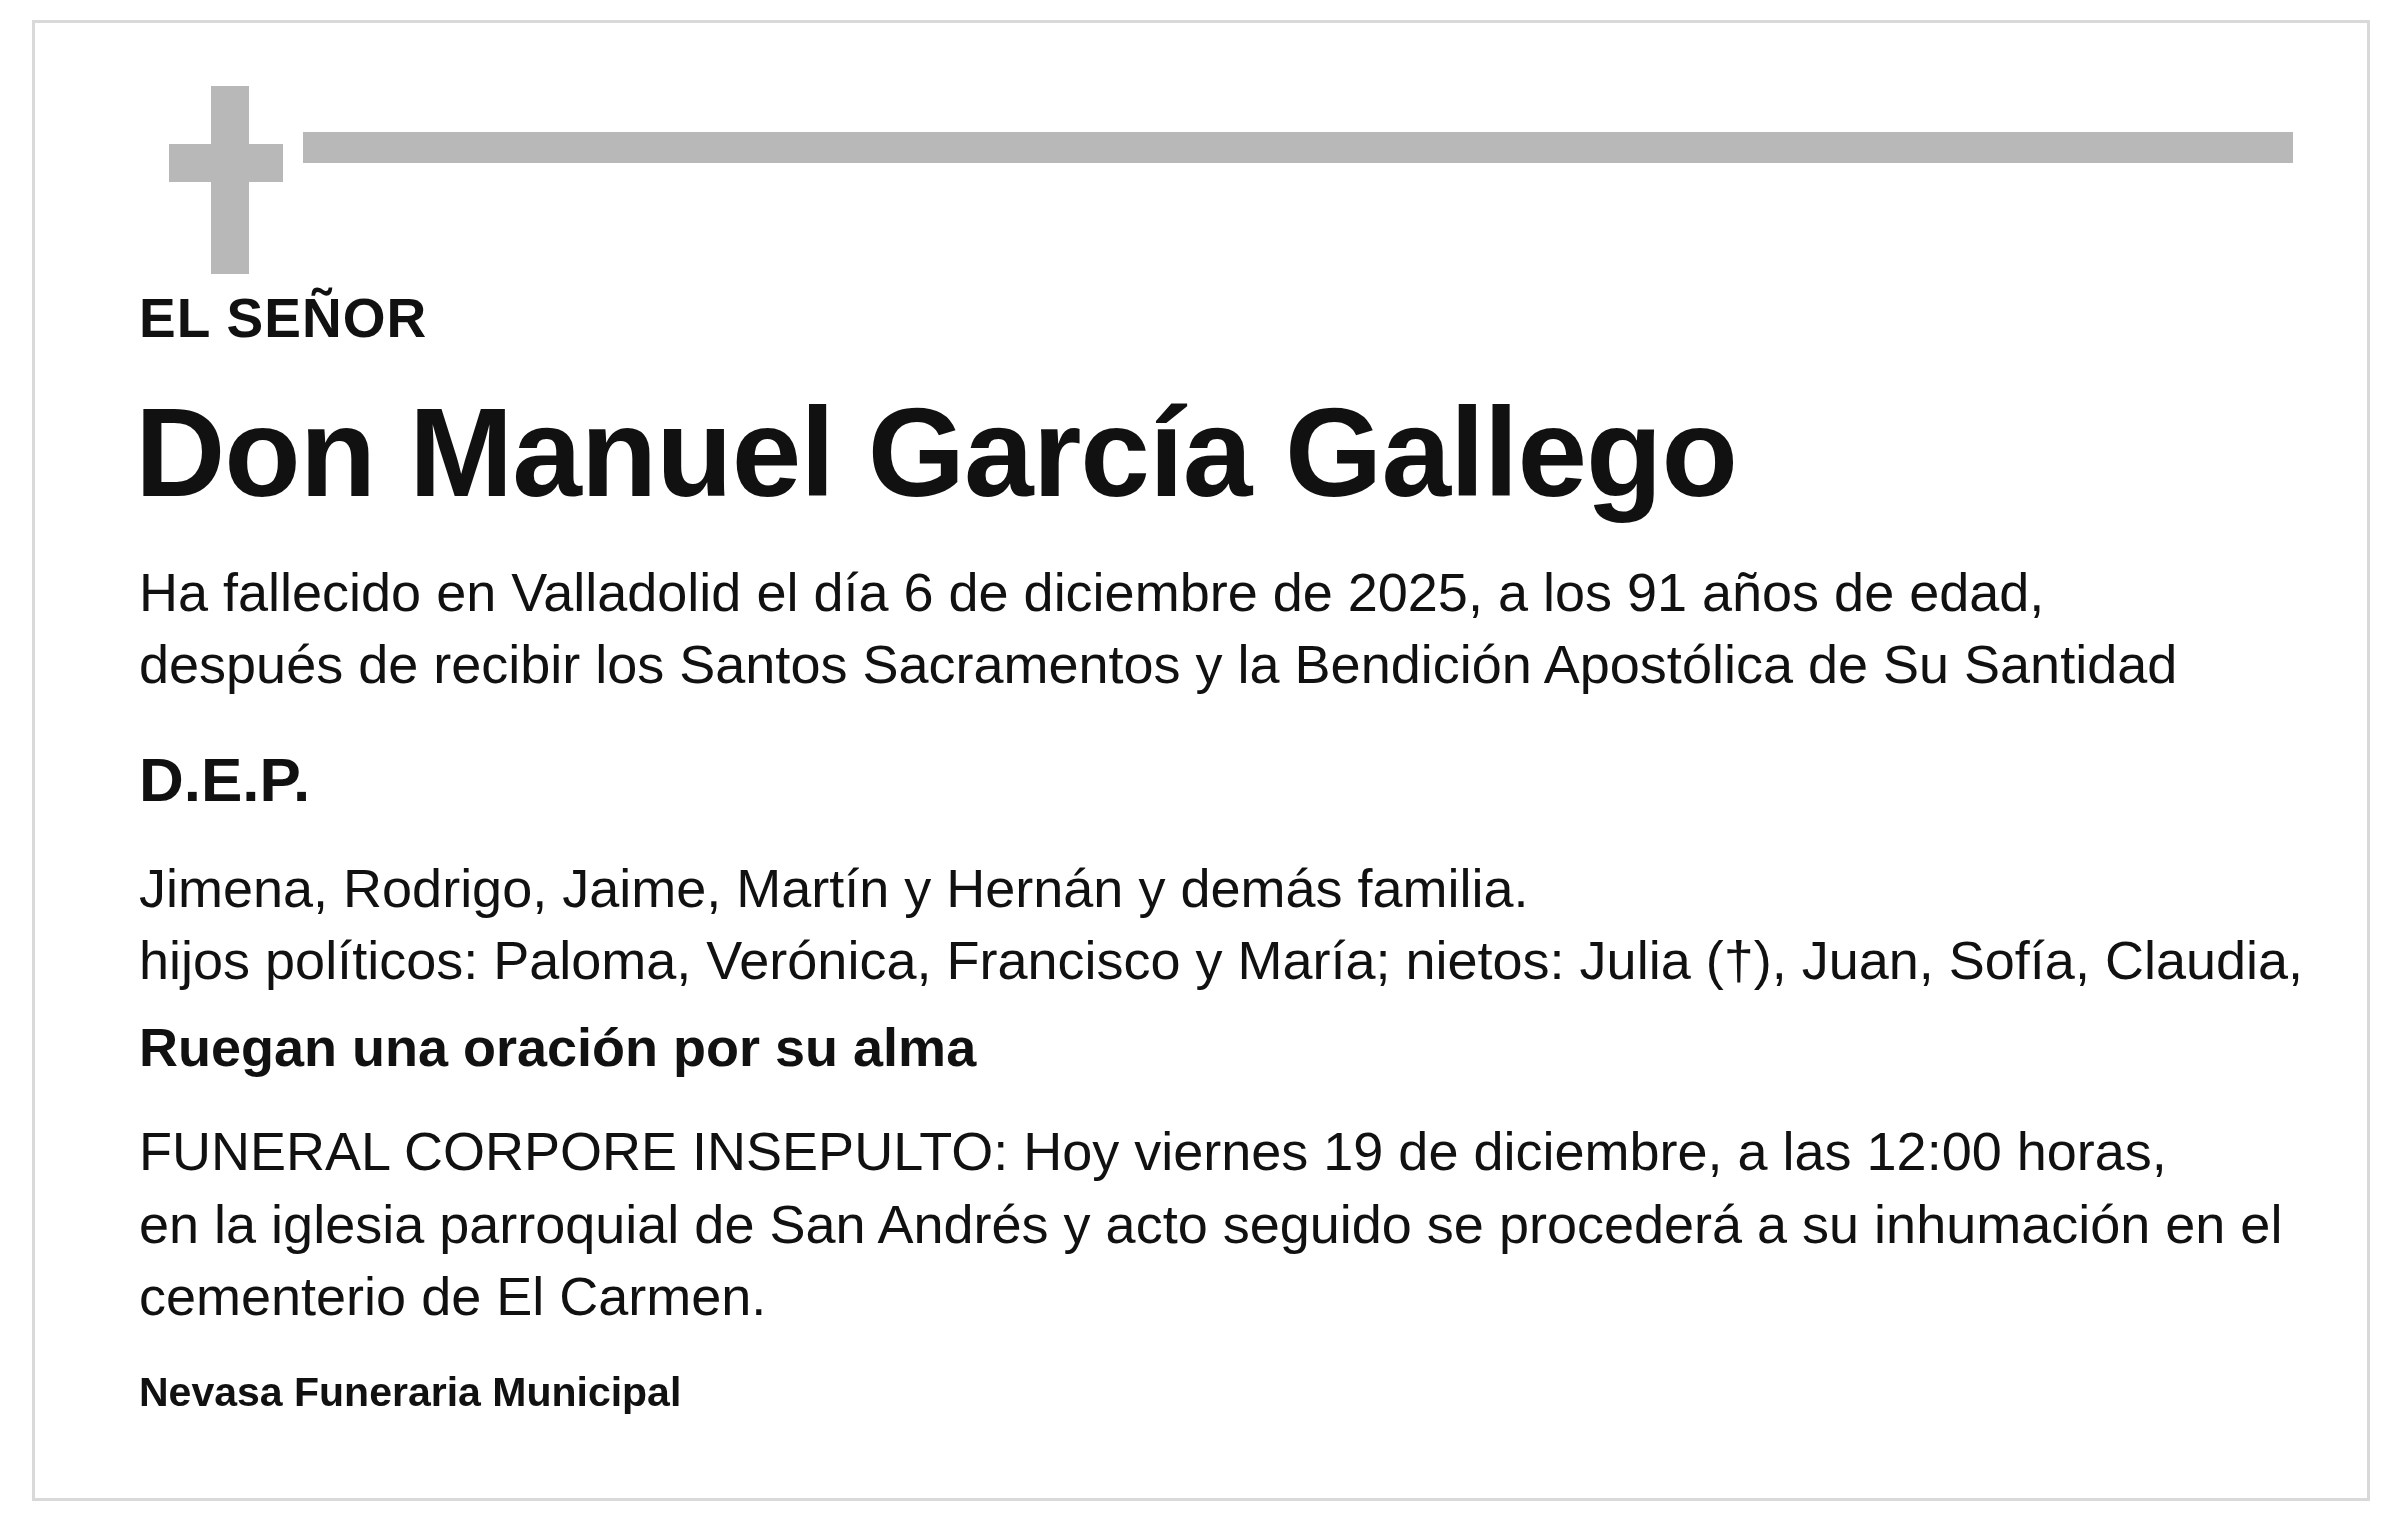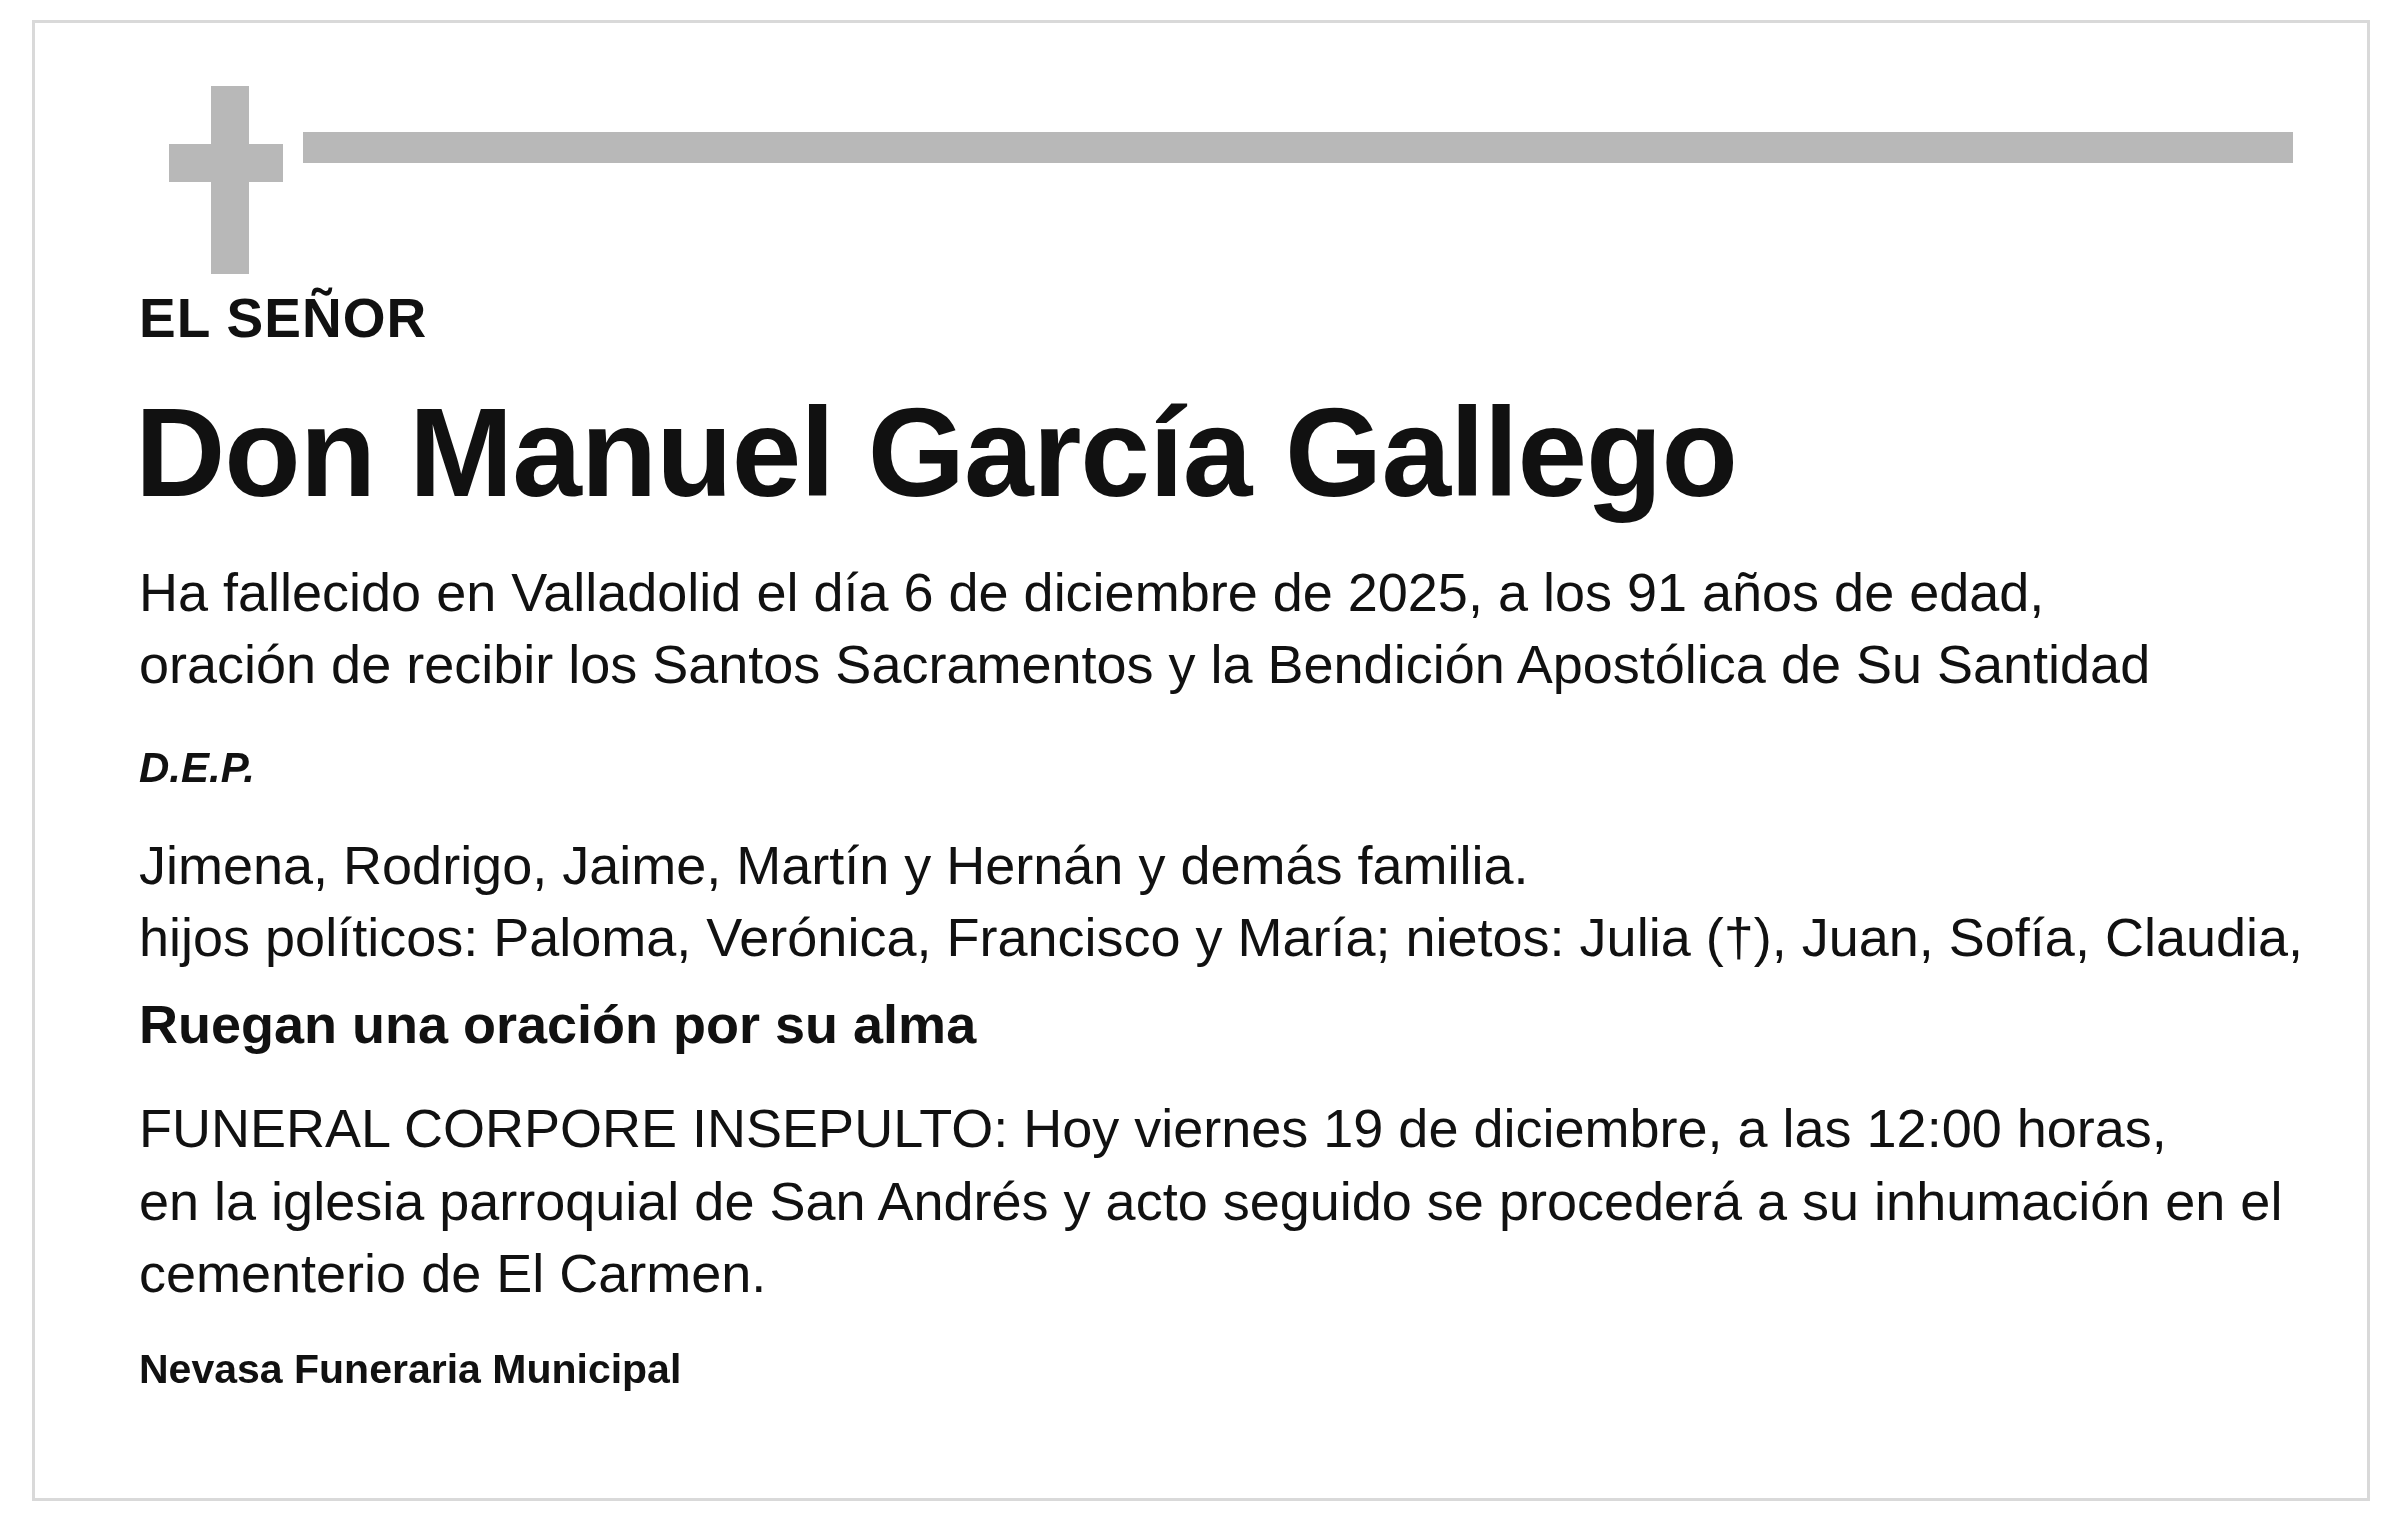--- a/index.html
+++ b/index.html
@@ -101,25 +101,24 @@
     font-size: 54px;
     color: #111111;
     line-height: 1.34;
     margin-top: 37px;
   }
   .para .line {
     display: block;
     white-space: nowrap;
   }
   .dep {
-    font-size: 42px;
+    font-size: 62px;
     font-weight: bold;
     margin-top: 43px;
     color: #111111;
-    font-style: italic;
   }
   .ruegan {
     font-size: 54px;
     font-weight: bold;
     margin-top: 20px;
     color: #111111;
   }
   .funeraria {
     font-size: 41px;
     font-weight: bold;
@@ -141,21 +140,21 @@
         </div>
         <div class="rule"></div>
       </div>
 
       <div class="elsenor">EL SEÑOR</div>
 
       <div class="name">Don Manuel García Gallego</div>
 
       <div class="para">
         <span class="line">Ha fallecido en Valladolid el día 6 de diciembre de 2025, a los 91 años de edad,</span>
-        <span class="line">oración de recibir los Santos Sacramentos y la Bendición Apostólica de Su Santidad</span>
+        <span class="line">después de recibir los Santos Sacramentos y la Bendición Apostólica de Su Santidad</span>
       </div>
 
       <div class="dep">D.E.P.</div>
 
       <div class="para">
         <span class="line">Jimena, Rodrigo, Jaime, Martín y Hernán y demás familia.</span>
         <span class="line">hijos políticos: Paloma, Verónica, Francisco y María; nietos: Julia (†), Juan, Sofía, Claudia,</span>
       </div>
 
       <div class="ruegan">Ruegan una oración por su alma</div>

